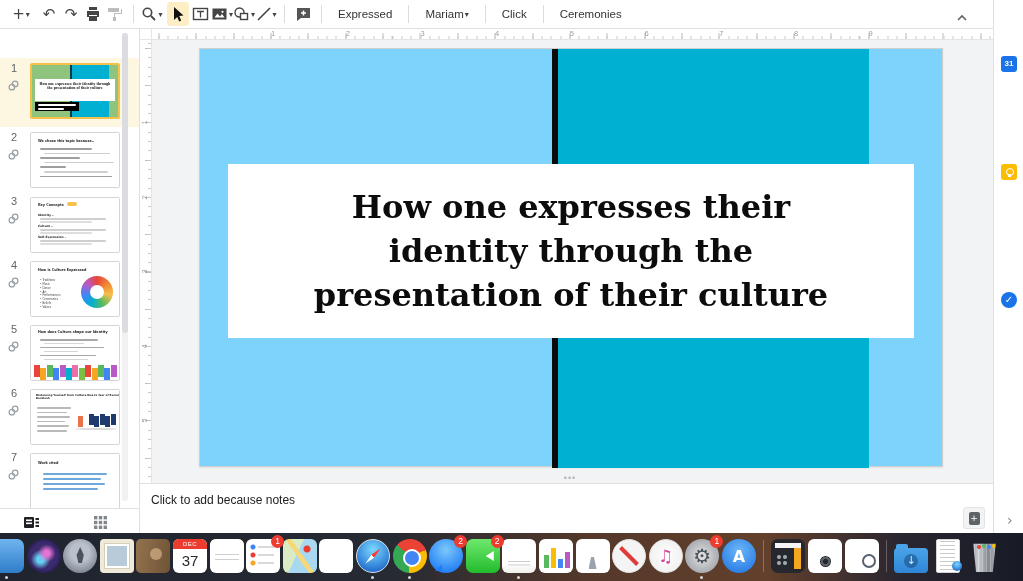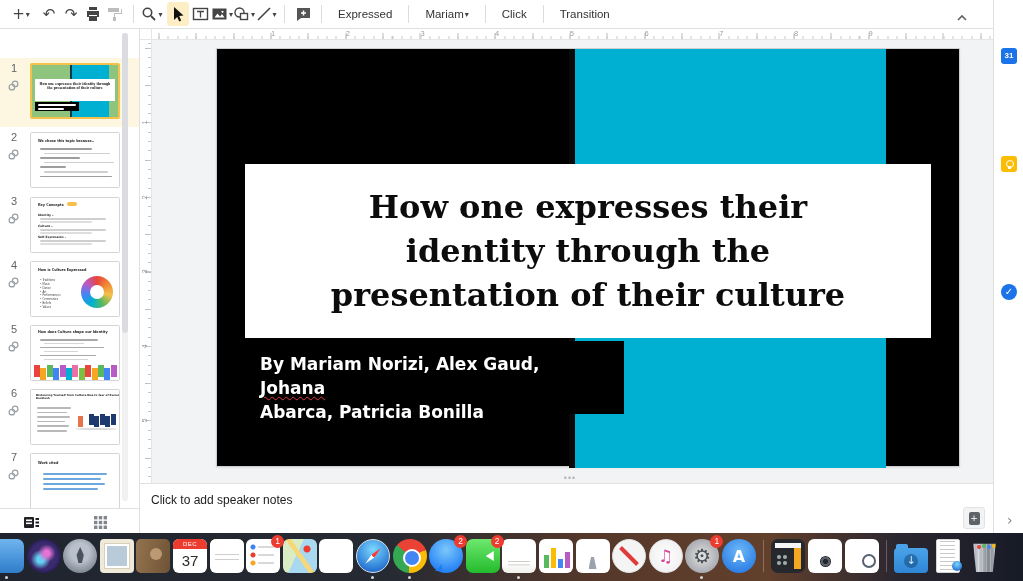--- a/index.html
+++ b/index.html
@@ -58,21 +58,21 @@
   .vruler{position:absolute;left:0;top:11px;width:12px;height:443px;background:#fff;
           border-right:1px solid #e5e5e5;
           background-image:repeating-linear-gradient(180deg,#c9c9c9 0 1px,transparent 1px 9.31px),
                            repeating-linear-gradient(180deg,#bdbdbd 0 1px,transparent 1px 37.25px);
           background-size:3px 100%,6px 100%;background-position:right 0 top 8px,right 0 top 8px;
           background-repeat:repeat-y;}
   .corner{position:absolute;left:0;top:0;width:12px;height:11px;background:#fff;
           border-right:1px solid #e5e5e5;border-bottom:1px solid #e5e5e5;}
   .rnum{position:absolute;font-size:7.5px;color:#9e9e9e;font-family:"Liberation Sans",sans-serif;}
 
-  .slide{position:absolute;left:76px;top:19px;width:744px;height:419px;background:#000000;
+  .slide{position:absolute;left:59px;top:19px;width:744px;height:419px;background:#7dd3fc;
          border:1px solid #cfcfcf;box-shadow:0 1px 2px rgba(0,0,0,.08);}
   .stripe{position:absolute;left:352px;top:0;width:6px;height:419px;background:#0a0a0a;}
   .cyanblk{position:absolute;left:358px;top:0;width:311px;height:419px;background:#00b0d2;}
   .titlebox{position:absolute;left:28px;top:115px;width:686px;height:174px;background:#fff;
             display:flex;align-items:center;justify-content:center;text-align:center;cursor:text;}
   .titlebox .t{font-family:"DejaVu Serif",serif;font-weight:bold;font-size:32px;line-height:44px;color:#0c0c0c;}
   .bylinebox{position:absolute;left:28px;top:292px;width:379px;height:73px;background:#000;
              color:#fff;padding:11px 15px;cursor:text;}
   .bylinebox .b{font-family:"DejaVu Sans",sans-serif;font-weight:bold;font-size:17px;line-height:24px;}
   .miss{text-decoration:underline wavy #e03b3b 1px;text-underline-offset:2px;}
@@ -85,21 +85,21 @@
   .notesph{position:absolute;left:11px;top:9px;font-size:12px;color:#212121;cursor:text;}
   .explorebtn{position:absolute;right:8px;bottom:4px;width:22px;height:22px;border-radius:3px;
               background:#f1f3f4;border:1px solid #e3e3e3;cursor:pointer;display:flex;
               align-items:center;justify-content:center;}
   .explorebadge{width:11px;height:13px;background:#5f6368;border-radius:2px;color:#fff;
                 font-size:9px;line-height:13px;text-align:center;font-family:"DejaVu Sans",sans-serif;}
 
   
   .sidepanel{position:absolute;left:993px;top:0;width:30px;height:533px;background:#fff;
              border-left:1px solid #e0e0e0;}
-  .spicon{position:absolute;left:7px;width:16px;height:16px;cursor:pointer;}
+  .spicon{position:absolute;left:7px;width:16px;height:16px;cursor:pointer;margin-top:8px;}
   .sp-cal{background:#1a73e8;border-radius:3px;color:#fff;font-size:8px;font-weight:bold;
           text-align:center;line-height:16px;}
   .sp-keep{background:#fbbc04;border-radius:3px;position:absolute;}
   .sp-keep::after{content:"";position:absolute;left:5px;top:3.5px;width:6px;height:6px;border-radius:50%;
                   border:1.5px solid #fff;}
   .sp-keep::before{content:"";position:absolute;left:6.5px;top:10px;width:3px;height:3px;background:#fff;}
   .sp-tasks{background:#1a73e8;border-radius:50%;color:#fff;font-family:"DejaVu Sans",sans-serif;
             font-size:10px;font-weight:bold;text-align:center;line-height:16px;}
   .panelchevron{position:absolute;left:1007px;top:512px;font-size:14px;color:#80868b;cursor:pointer;
                 font-family:"DejaVu Sans",sans-serif;}
@@ -329,21 +329,21 @@
     <div class="tsep"></div>
     <div class="ttext">Expressed</div>
     <div class="tsep"></div>
     <div class="ttext">
       <span>Mariam</span>
       <span class="caret">▾</span>
     </div>
     <div class="tsep"></div>
     <div class="ttext">Click</div>
     <div class="tsep"></div>
-    <div class="ttext">Transition</div>
+    <div class="ttext">Ceremonies</div>
     <div class="collapse tbtn">
       <svg width="14" height="14" viewBox="0 0 14 14">
           <path d="M3 9l4-4 4 4" fill="none" stroke="#5f6368" stroke-width="1.6"></path>
         </svg>
     </div>
   </div>
 
   <aside class="filmstrip">
     <div id="slides">
         <div class="srow selected" style="top: 29px; height: 69px;">
@@ -553,29 +553,26 @@
         <span class="rnum" style="left: 2px; top: 376px; transform: rotate(-90deg);">5</span>
       </div>
     <div class="corner"></div>
 
     <div class="slide">
       <div class="cyanblk"></div>
       <div class="stripe"></div>
       <div class="titlebox">
         <div class="t" id="slideTitle">How one expresses their<br>identity through the<br>presentation of their culture</div>
       </div>
-      <div class="bylinebox">
-        <div class="b"><span>By Mariam Norizi, Alex Gaud, </span><span class="miss">Johana</span><br><span>Abarca, Patricia Bonilla</span></div>
-      </div>
     </div>
   </section>
 
   <div class="dragdots">•••</div>
   <div class="notesbar">
-    <div class="notesph">Click to add speaker notes</div>
+    <div class="notesph">Click to add because notes</div>
     <div class="explorebtn">
       <div class="explorebadge">+</div>
     </div>
   </div>
 
   <aside class="sidepanel">
     <div class="spicon sp-cal" style="top:48px;">31</div>
     <div class="spicon sp-keep" style="top:156px;"></div>
     <div class="spicon sp-tasks" style="top:284px;">✓</div>
   </aside>

